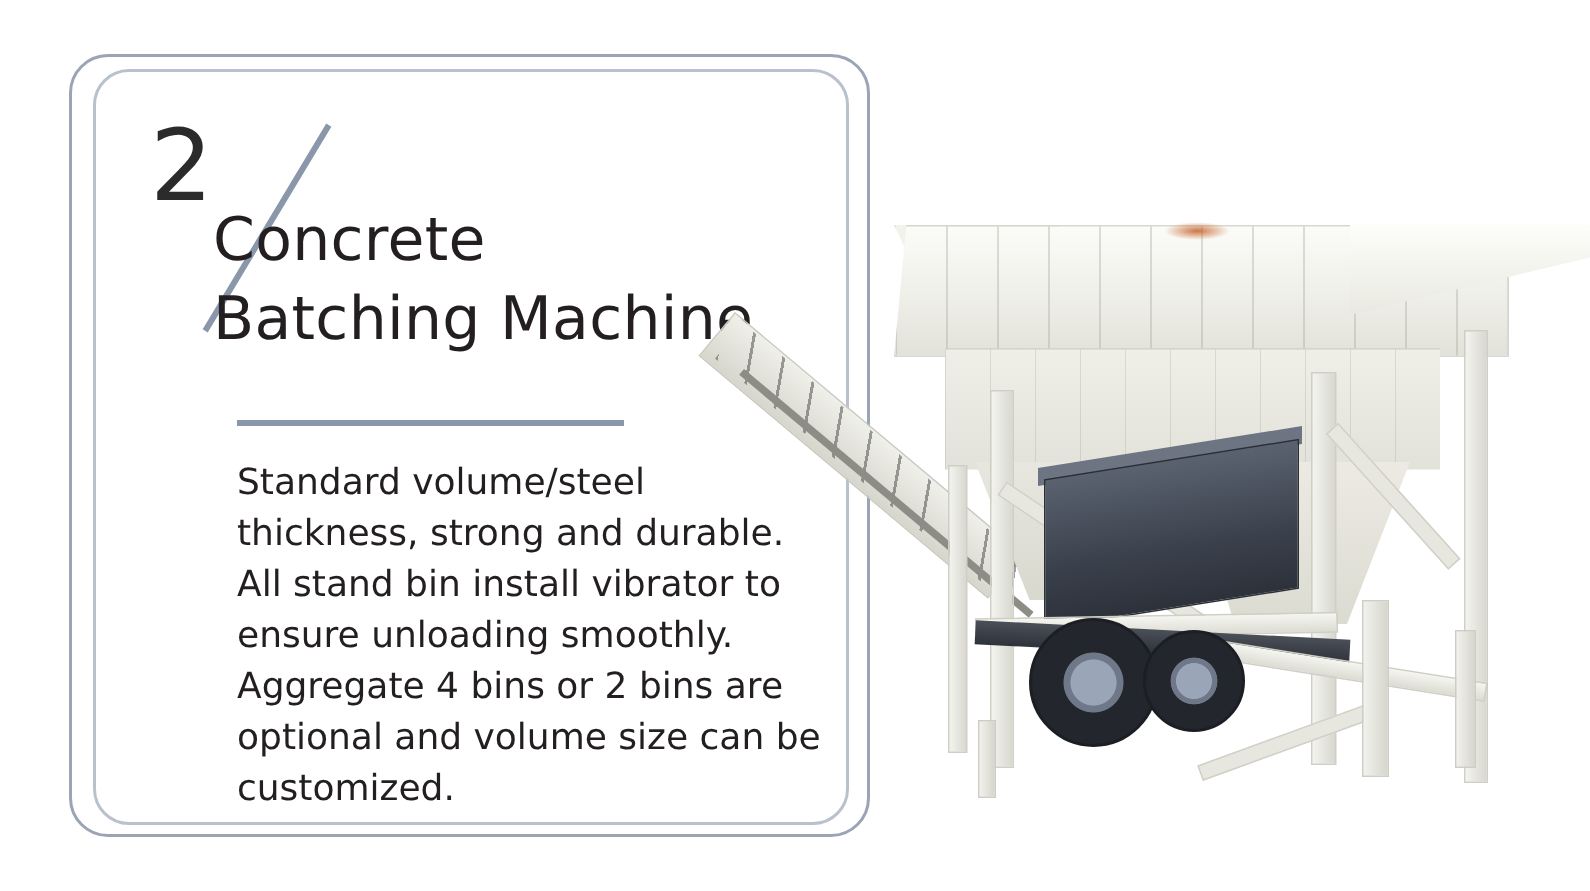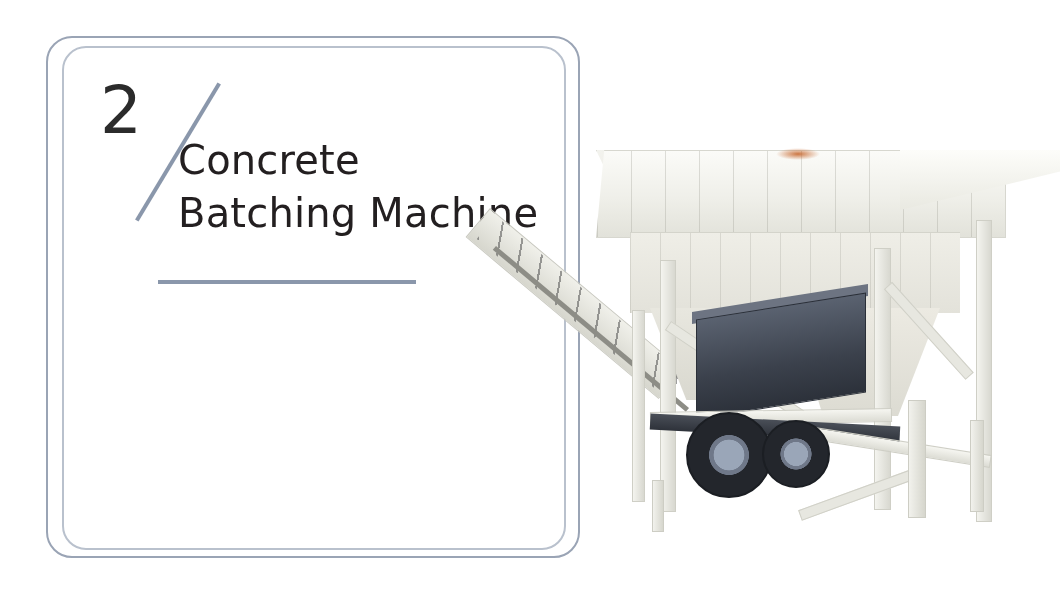--- a/index.html
+++ b/index.html
@@ -74,21 +74,20 @@
     background: #8a97ab;
     transform: rotate(31deg);
     transform-origin: center;
   }
 
   .title-block {
     position: absolute;
     left: 80px;
     top: 88px;
     width: 420px;
-    margin-left: 36px;
   }
   .title-line {
     font-size: 40px;
     line-height: 1.32;
     color: #231f20;
     letter-spacing: 0.2px;
     white-space: nowrap;
   }
 
   .divider {
@@ -286,20 +285,23 @@
     <div class="slash"></div>
   </div>
 
   <div class="title-block">
     <div class="title-line">Concrete</div>
     <div class="title-line">Batching Machine</div>
   </div>
 
   <div class="divider"></div>
 
+  <div class="body-text">
+    <p>Standard volume/steel thickness, strong and durable. All stand bin install vibrator to ensure unloading smoothly. Aggregate 4 bins or 2 bins are optional and volume size can be customized.</p>
+  </div>
 
 </div>
 
 <div class="photo">
 
   <div class="shape conveyor"></div>
   <div class="shape conveyor-truss"></div>
   <div class="shape conveyor-rail"></div>
 
   <div class="shape hopper-wing-left"></div>

